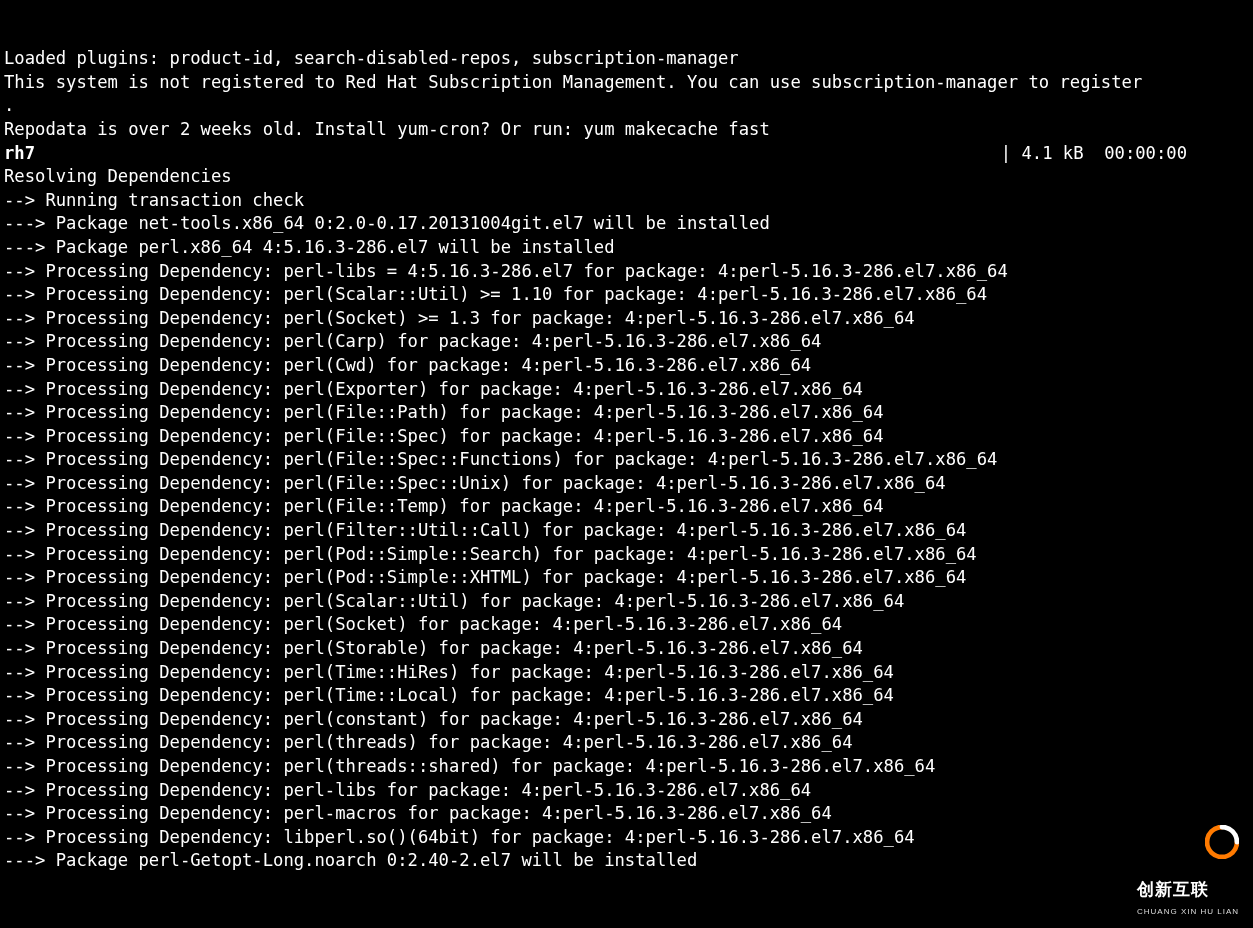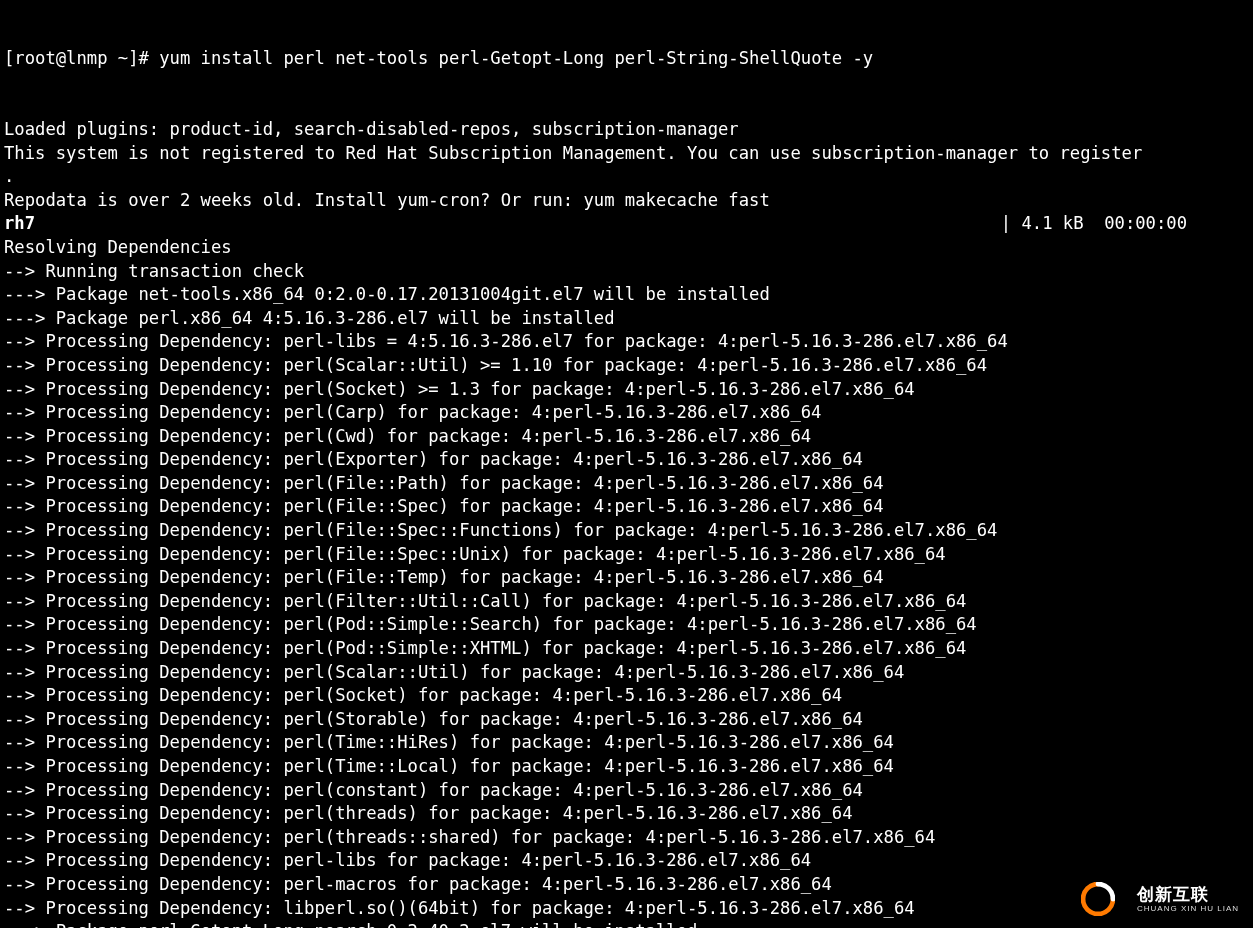--- a/index.html
+++ b/index.html
@@ -27,40 +27,40 @@
     display: flex;
     justify-content: space-between;
   }
   .repo-left { white-space: pre; font-weight: bold; }
   .repo-right { white-space: pre; padding-right: 62px; }
   .watermark {
     position: absolute;
     right: 14px;
     bottom: 12px;
     display: flex;
-    align-items: center;
+    align-items: flex-end;
     gap: 22px;
     color: #ffffff;
     font-family: "Microsoft YaHei", "PingFang SC", sans-serif;
     text-shadow: 0 0 4px rgba(0,0,0,0.6);
+    flex-direction: column;
   }
   .watermark .logo {
     width: 34px;
     height: 34px;
   }
   .watermark .logo svg { display:block; }
   .watermark .text { display:flex; flex-direction:column; line-height:1; }
   .watermark .cn { font-size: 17px; font-weight: 600; letter-spacing: 1px; }
-  .watermark .en { font-size: 8px; letter-spacing: 1px; margin-top:2px; color:#ddd; }
+  .watermark .en { font-size: 8px; letter-spacing: 1px; margin-top:10px; color:#ddd; }
 </style>
 </head>
 <body>
 
 <div class="terminal">
-  <span class="line"><span>[root@lnmp ~]# </span><span>yum install perl net-tools perl-Getopt-Long perl-String-ShellQuote -y</span></span>
   <div id="lines"><span class="line">Loaded plugins: product-id, search-disabled-repos, subscription-manager</span><span class="line">This system is not registered to Red Hat Subscription Management. You can use subscription-manager to register</span><span class="line">.</span><span class="line">Repodata is over 2 weeks old. Install yum-cron? Or run: yum makecache fast</span><div class="repo-line"><span class="repo-left">rh7</span><span class="repo-right">| 4.1 kB  00:00:00</span></div><span class="line">Resolving Dependencies</span><span class="line">--&gt; Running transaction check</span><span class="line">---&gt; Package net-tools.x86_64 0:2.0-0.17.20131004git.el7 will be installed</span><span class="line">---&gt; Package perl.x86_64 4:5.16.3-286.el7 will be installed</span><span class="line">--&gt; Processing Dependency: perl-libs = 4:5.16.3-286.el7 for package: 4:perl-5.16.3-286.el7.x86_64</span><span class="line">--&gt; Processing Dependency: perl(Scalar::Util) &gt;= 1.10 for package: 4:perl-5.16.3-286.el7.x86_64</span><span class="line">--&gt; Processing Dependency: perl(Socket) &gt;= 1.3 for package: 4:perl-5.16.3-286.el7.x86_64</span><span class="line">--&gt; Processing Dependency: perl(Carp) for package: 4:perl-5.16.3-286.el7.x86_64</span><span class="line">--&gt; Processing Dependency: perl(Cwd) for package: 4:perl-5.16.3-286.el7.x86_64</span><span class="line">--&gt; Processing Dependency: perl(Exporter) for package: 4:perl-5.16.3-286.el7.x86_64</span><span class="line">--&gt; Processing Dependency: perl(File::Path) for package: 4:perl-5.16.3-286.el7.x86_64</span><span class="line">--&gt; Processing Dependency: perl(File::Spec) for package: 4:perl-5.16.3-286.el7.x86_64</span><span class="line">--&gt; Processing Dependency: perl(File::Spec::Functions) for package: 4:perl-5.16.3-286.el7.x86_64</span><span class="line">--&gt; Processing Dependency: perl(File::Spec::Unix) for package: 4:perl-5.16.3-286.el7.x86_64</span><span class="line">--&gt; Processing Dependency: perl(File::Temp) for package: 4:perl-5.16.3-286.el7.x86_64</span><span class="line">--&gt; Processing Dependency: perl(Filter::Util::Call) for package: 4:perl-5.16.3-286.el7.x86_64</span><span class="line">--&gt; Processing Dependency: perl(Pod::Simple::Search) for package: 4:perl-5.16.3-286.el7.x86_64</span><span class="line">--&gt; Processing Dependency: perl(Pod::Simple::XHTML) for package: 4:perl-5.16.3-286.el7.x86_64</span><span class="line">--&gt; Processing Dependency: perl(Scalar::Util) for package: 4:perl-5.16.3-286.el7.x86_64</span><span class="line">--&gt; Processing Dependency: perl(Socket) for package: 4:perl-5.16.3-286.el7.x86_64</span><span class="line">--&gt; Processing Dependency: perl(Storable) for package: 4:perl-5.16.3-286.el7.x86_64</span><span class="line">--&gt; Processing Dependency: perl(Time::HiRes) for package: 4:perl-5.16.3-286.el7.x86_64</span><span class="line">--&gt; Processing Dependency: perl(Time::Local) for package: 4:perl-5.16.3-286.el7.x86_64</span><span class="line">--&gt; Processing Dependency: perl(constant) for package: 4:perl-5.16.3-286.el7.x86_64</span><span class="line">--&gt; Processing Dependency: perl(threads) for package: 4:perl-5.16.3-286.el7.x86_64</span><span class="line">--&gt; Processing Dependency: perl(threads::shared) for package: 4:perl-5.16.3-286.el7.x86_64</span><span class="line">--&gt; Processing Dependency: perl-libs for package: 4:perl-5.16.3-286.el7.x86_64</span><span class="line">--&gt; Processing Dependency: perl-macros for package: 4:perl-5.16.3-286.el7.x86_64</span><span class="line">--&gt; Processing Dependency: libperl.so()(64bit) for package: 4:perl-5.16.3-286.el7.x86_64</span><span class="line">---&gt; Package perl-Getopt-Long.noarch 0:2.40-2.el7 will be installed</span></div>
 </div>
 
 <div class="watermark">
   <span class="logo">
     <svg viewBox="0 0 100 100" width="34" height="34">
       <path d="M50 6 A44 44 0 1 0 94 50" fill="none" stroke="#ff7a00" stroke-width="14" stroke-linecap="round"></path>
       <path d="M50 6 A44 44 0 0 1 94 50" fill="none" stroke="#ffffff" stroke-width="14" stroke-linecap="round"></path>
     </svg>
   </span>

